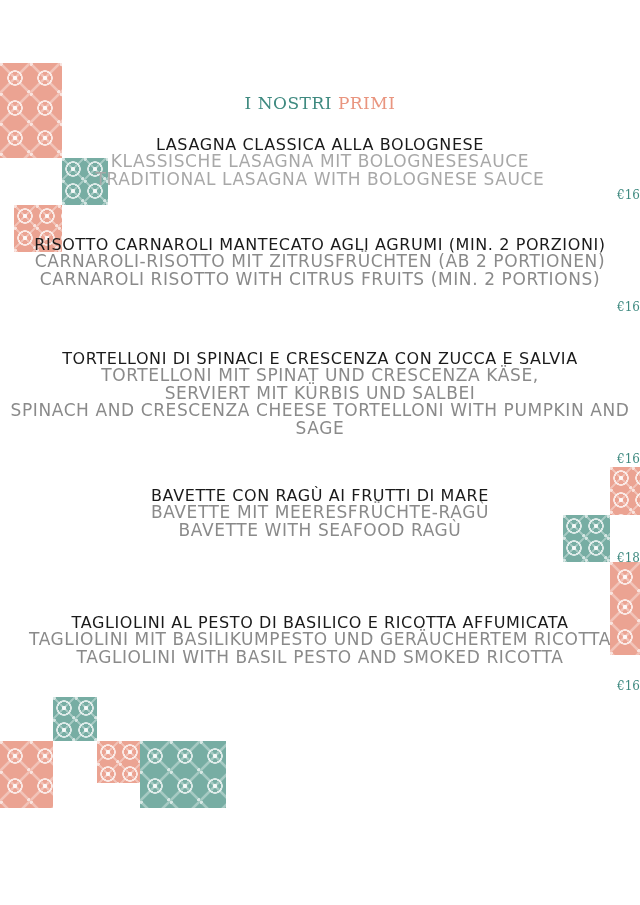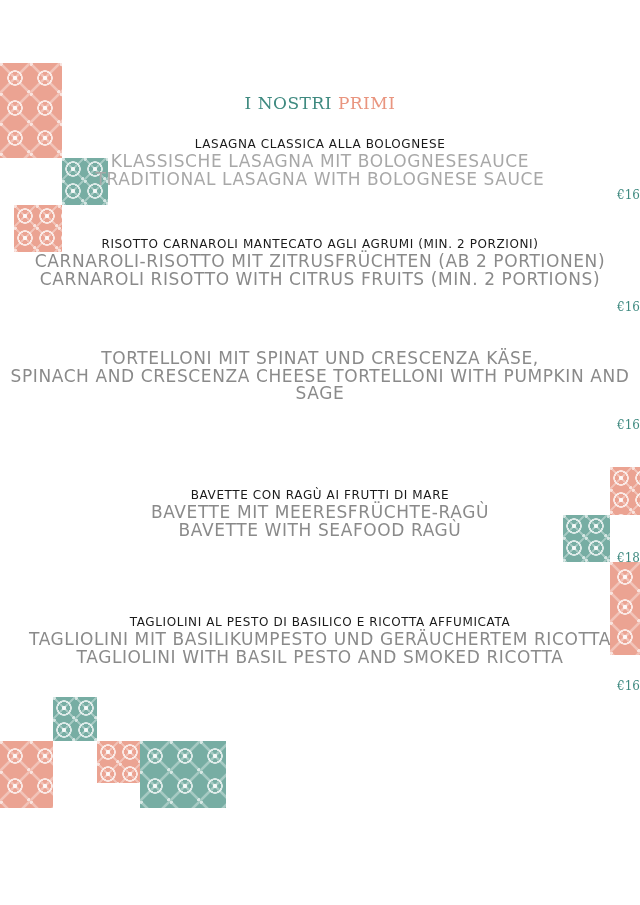--- a/index.html
+++ b/index.html
@@ -37,21 +37,21 @@
     position: absolute; top: 93px; left: 0; width: 640px; text-align: center;
     font-family: "DejaVu Serif", serif; font-size: 17px; letter-spacing: 0.5px; font-weight: normal;
   }
   .title .part1 { color: #3f8a80; }
   .title .part2 { color: #e9957f; }
 
   .item {
     position: absolute; left: 0; width: 640px; text-align: center; text-transform: uppercase;
   }
   .item .name {
-    color: #1a1a1a; font-size: 12px; letter-spacing: 0.6px; line-height: 17px; display: block;
+    color: #1a1a1a; font-size: 16px; letter-spacing: 0.6px; line-height: 17px; display: block;
   }
   .item .desc {
     color: #8a8a8a; font-size: 17px; letter-spacing: 0.6px; line-height: 17.5px; display: block;
   }
   .item .desc.light { color: #a8a8a8; }
   .item .price {
     color: #3f8a80; font-family: "DejaVu Serif", serif; font-size: 12px; display: block; text-align: right;
   }
 </style>
 </head>
@@ -83,21 +83,23 @@
 </div>
 
 <div class="item" style="top:236px;">
   <span class="name">Risotto Carnaroli mantecato agli agrumi (min. 2 porzioni)</span>
   <span class="desc">Carnaroli-Risotto mit Zitrusfrüchten (ab 2 Portionen)</span>
   <span class="desc">Carnaroli risotto with citrus fruits (min. 2 portions)</span>
   <span class="price" style="margin-top:12px;">€16</span>
 </div>
 
 <div class="item" style="top:350px;">
+  <span class="name">Tortelloni di spinaci e crescenza con zucca e salvia</span>
   <span class="desc">Tortelloni mit Spinat und Crescenza Käse,</span>
+  <span class="desc">serviert mit Kürbis und Salbei</span>
   <span class="desc">Spinach and crescenza cheese tortelloni with pumpkin and sage</span>
   <span class="price" style="margin-top:15px;">€16</span>
 </div>
 
 <div class="item" style="top:487px;">
   <span class="name">Bavette con ragù ai frutti di mare</span>
   <span class="desc">Bavette mit Meeresfrüchte-Ragù</span>
   <span class="desc">Bavette with seafood ragù</span>
   <span class="price" style="margin-top:12px;">€18</span>
 </div>

